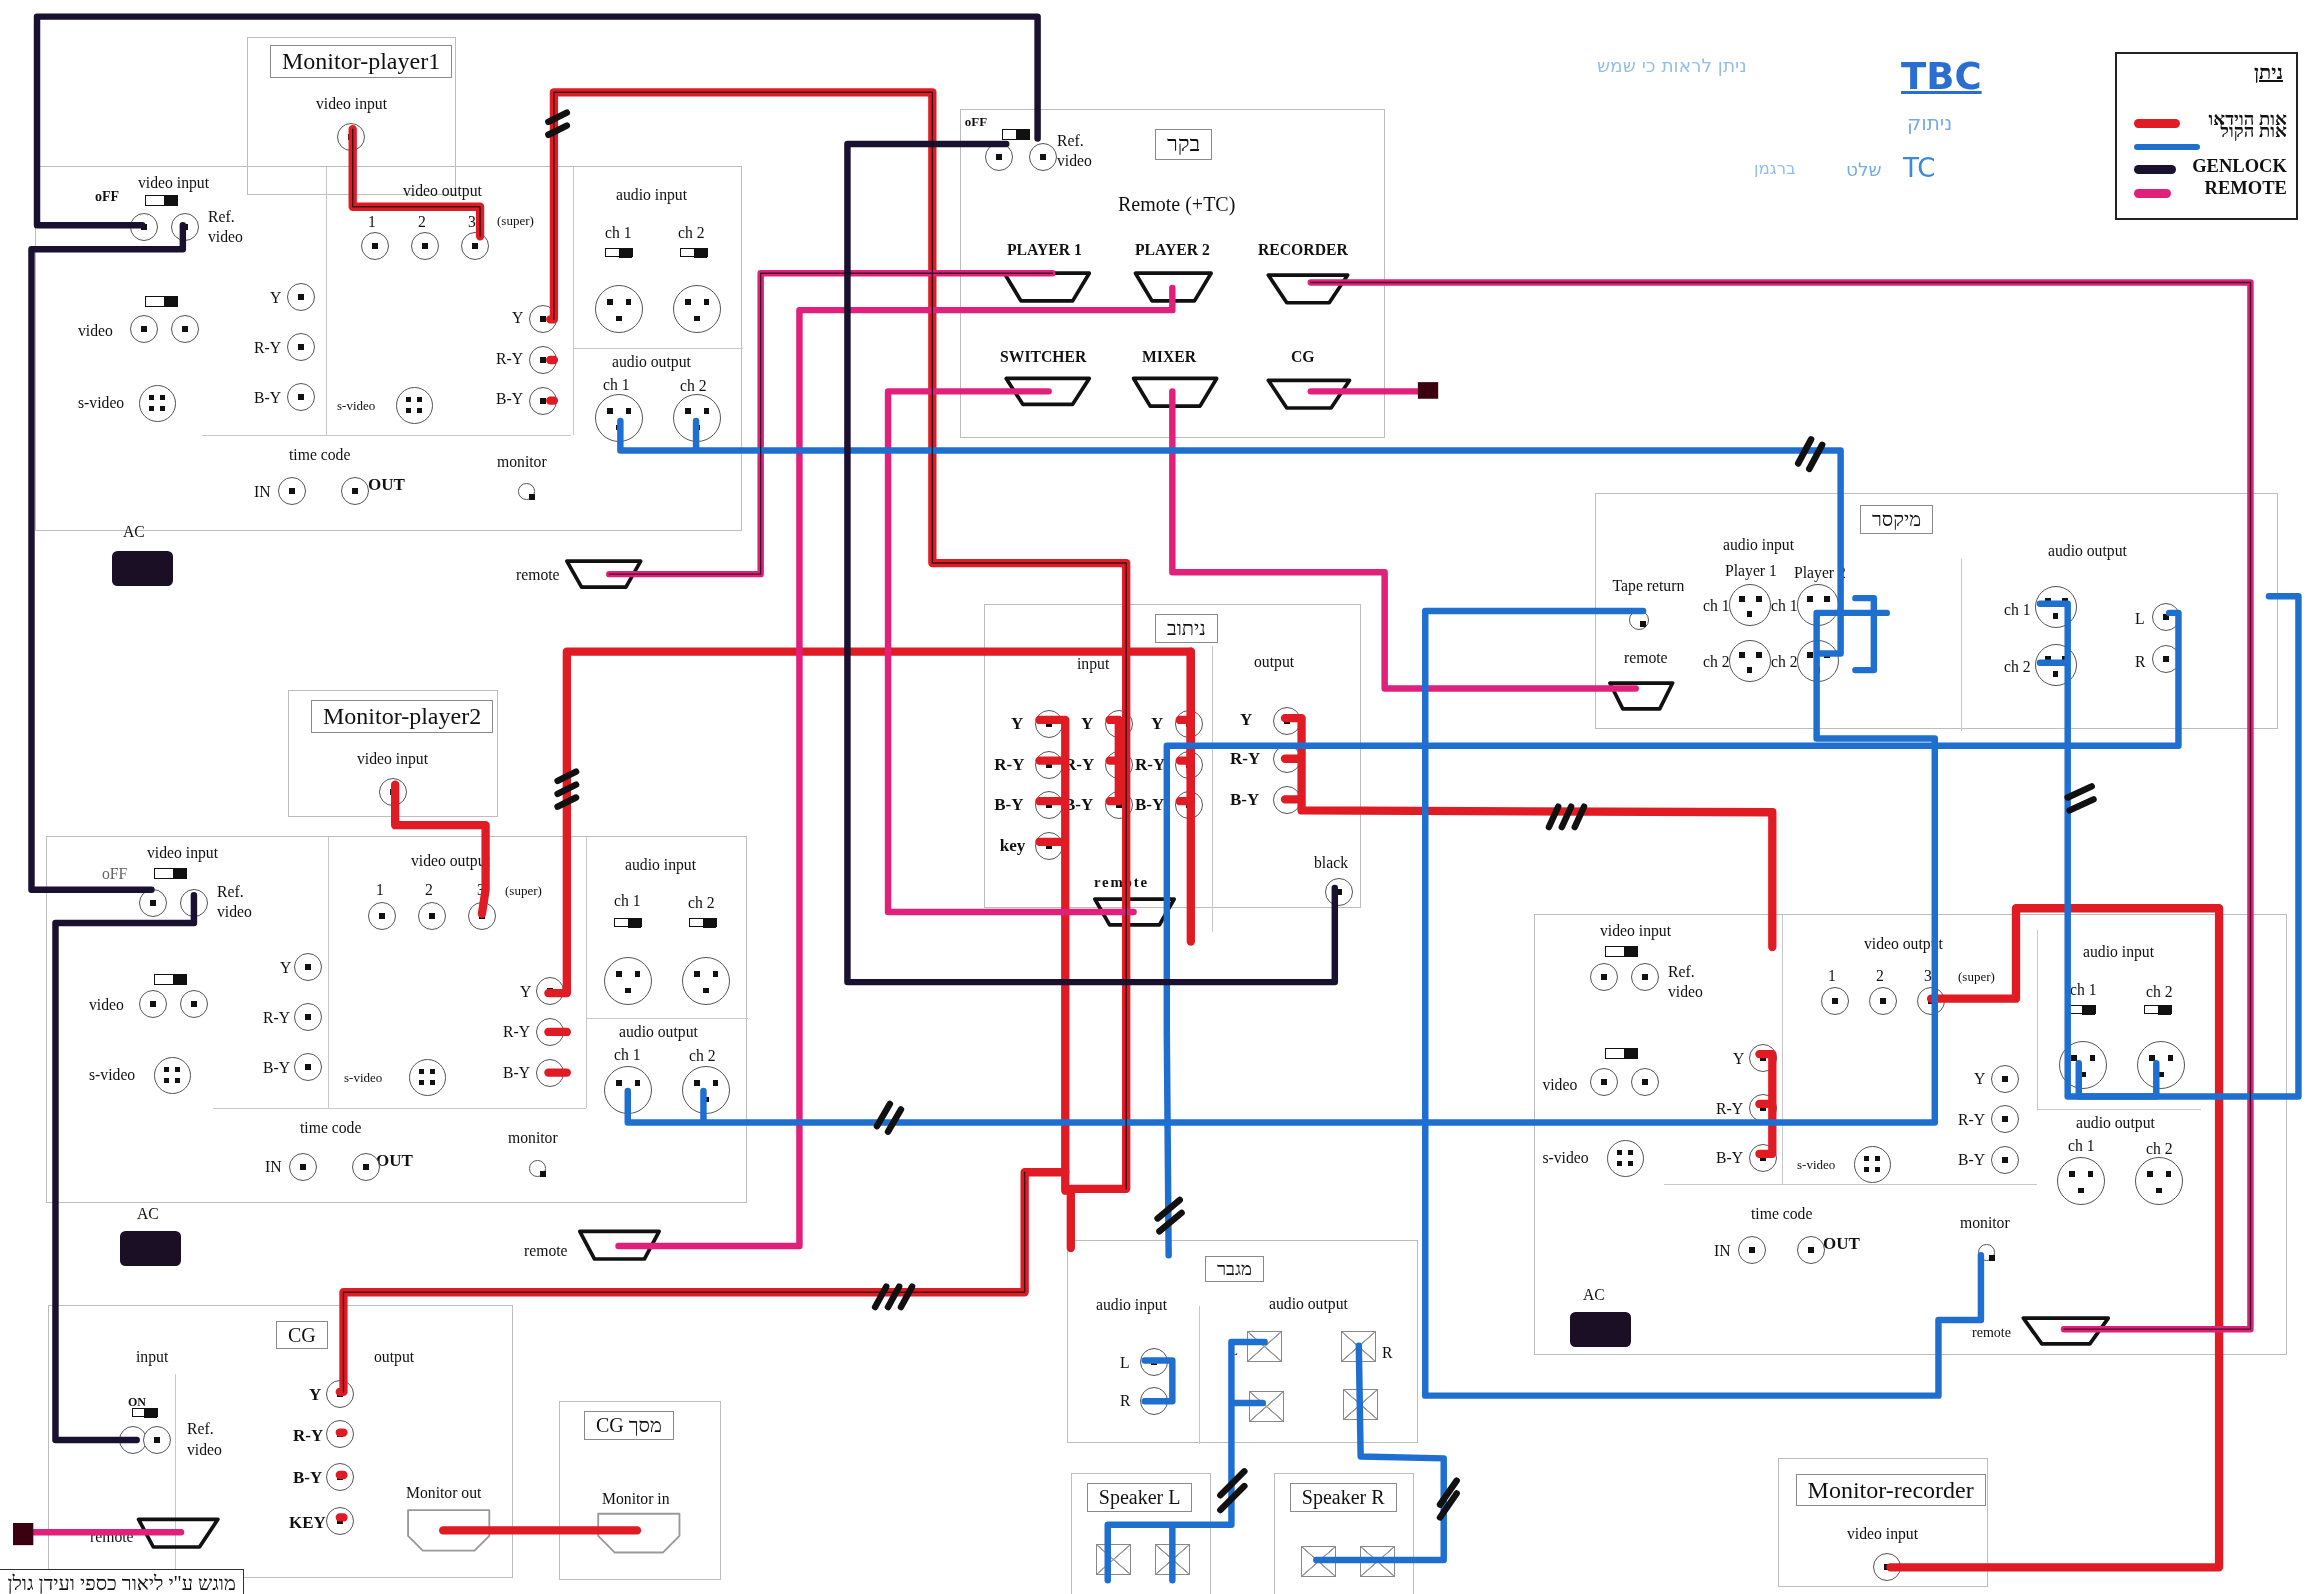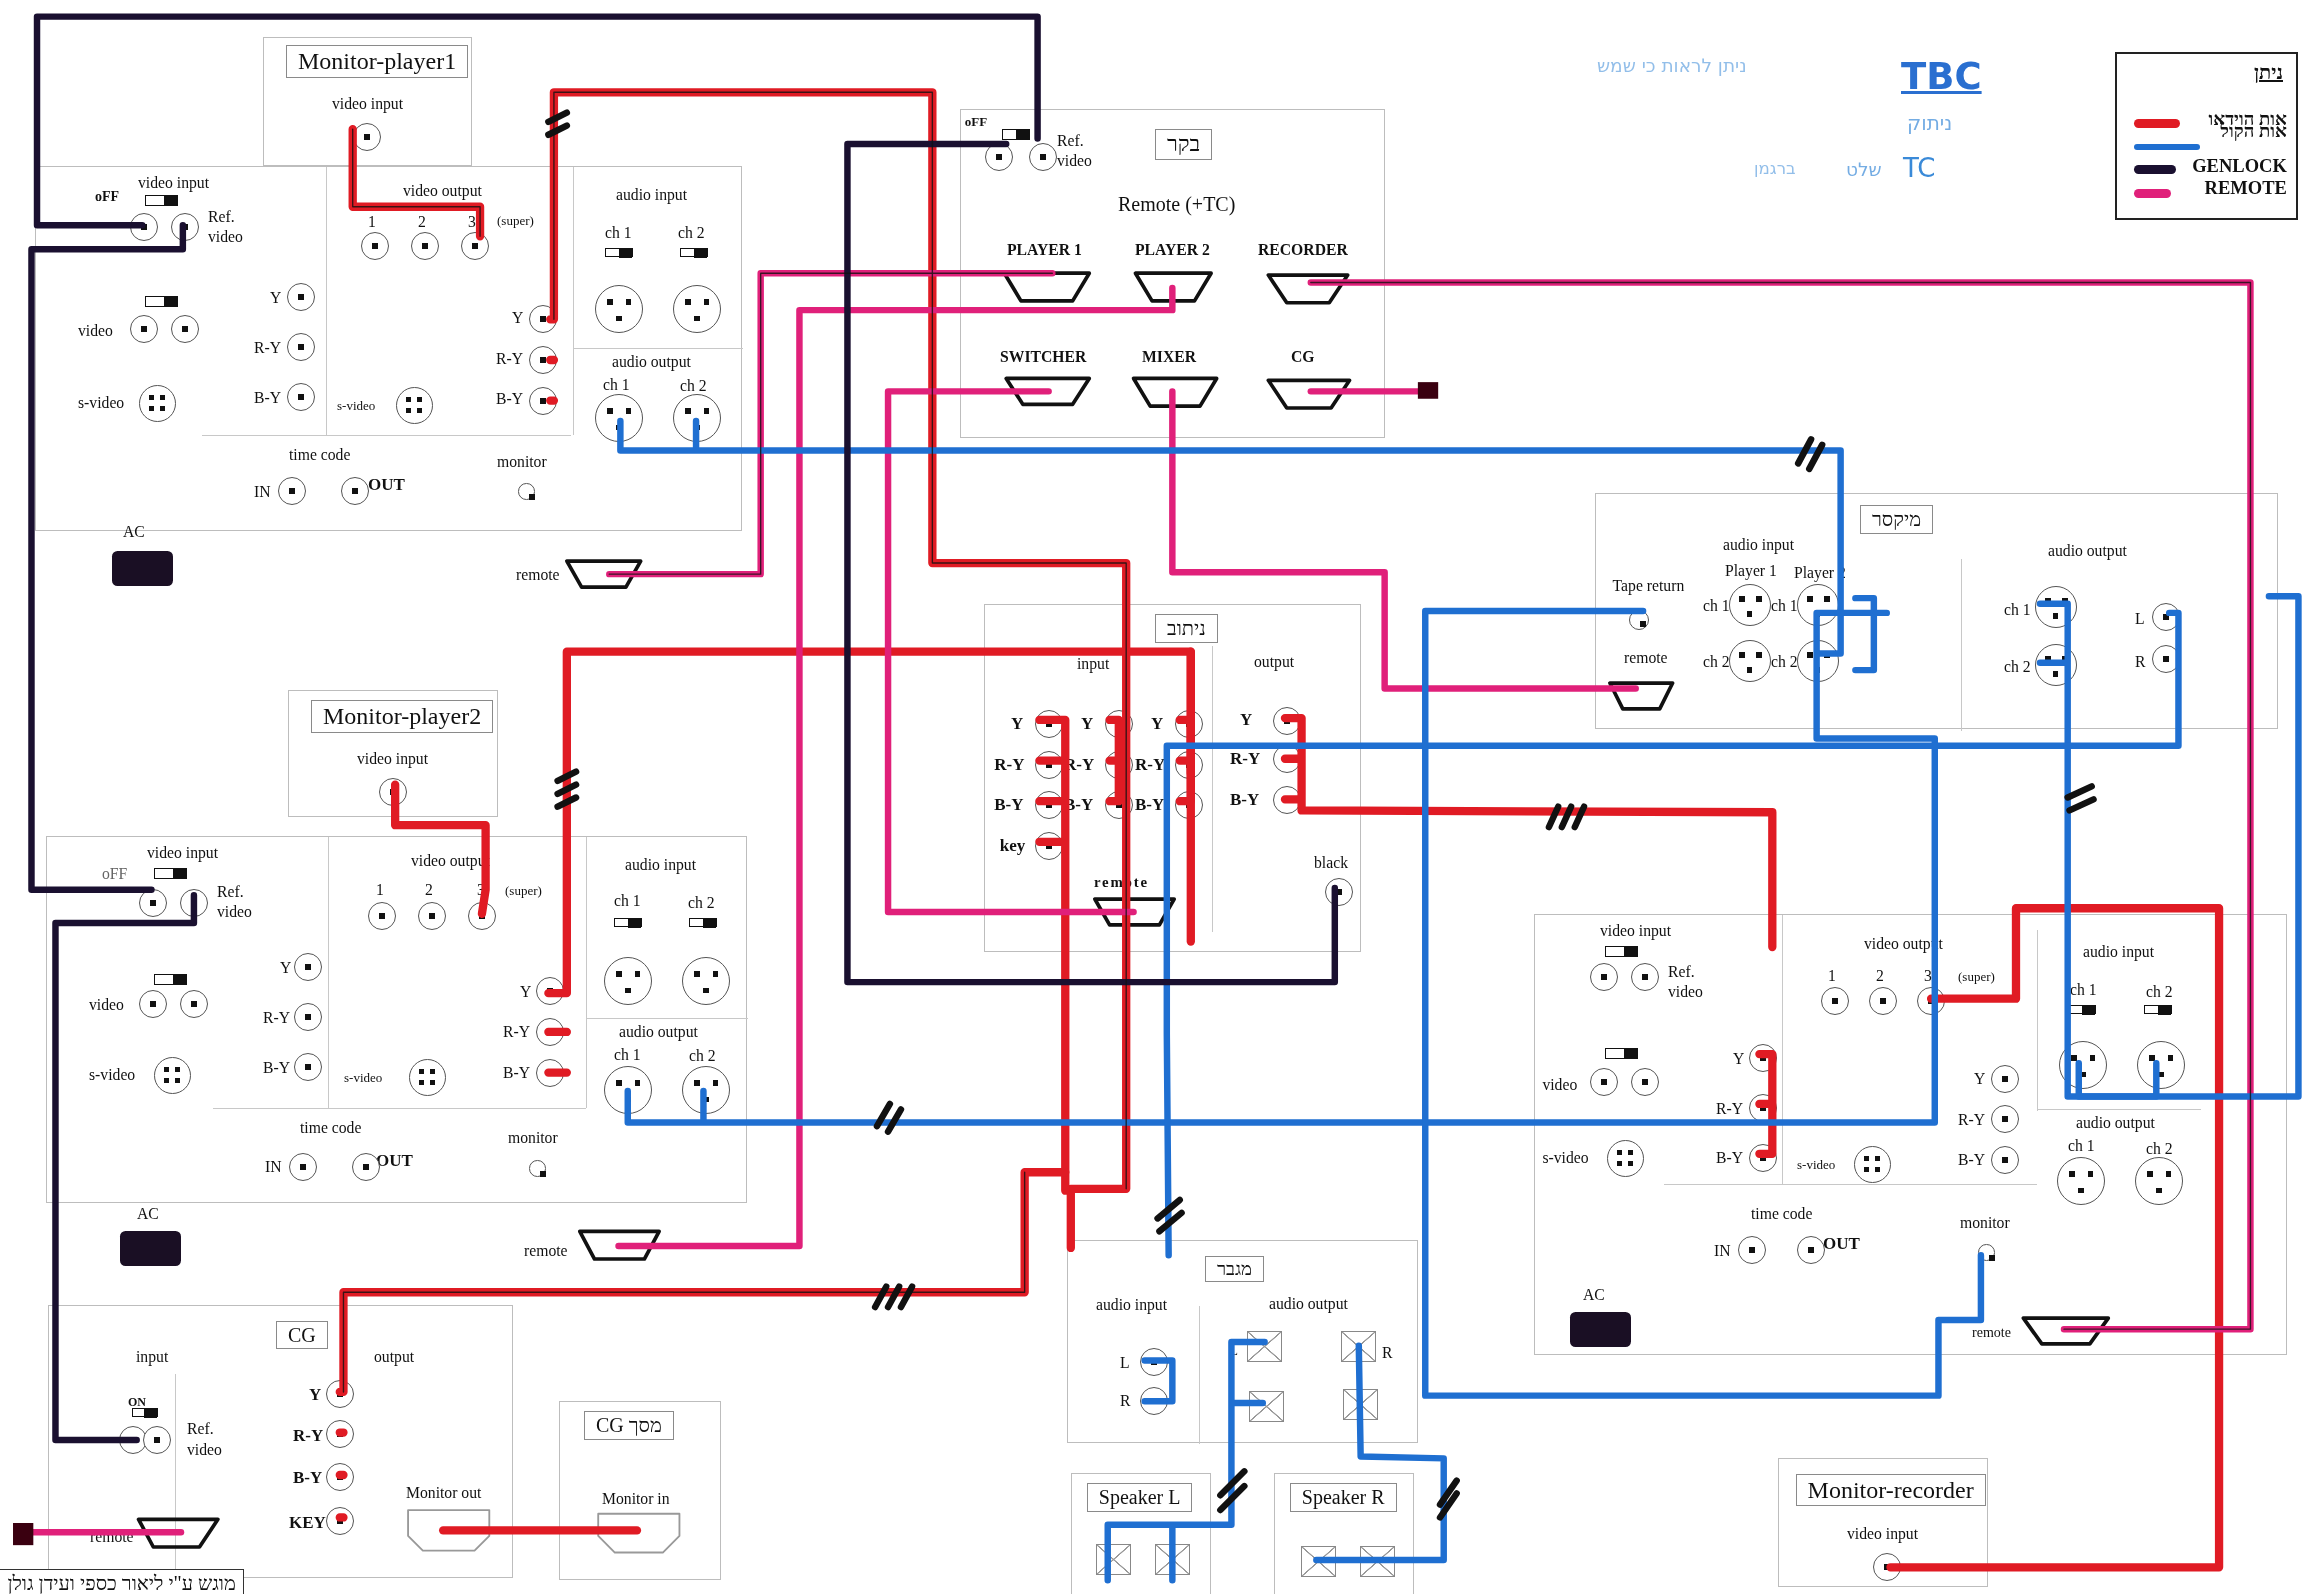--- a/index.html
+++ b/index.html
@@ -27,21 +27,21 @@
   .legend{position:absolute;left:2115px;top:52px;width:183px;height:168px;border:2.8px solid #222;box-sizing:border-box;background:#fff;}
   .legend .ttl{position:absolute;right:13px;top:7.4px;font-size:20px;font-weight:bold;text-decoration:underline;}
   .legend .row{position:absolute;right:9.2px;font-size:18.5px;font-weight:bold;white-space:nowrap;}
   .legend .sw{position:absolute;left:16.6px;height:9.2px;border-radius:4.6px;}
   .hand{position:absolute;color:#3a8ad8;font-family:"DejaVu Sans",sans-serif;white-space:nowrap;}
   .footer{position:absolute;left:0;top:1569px;border:1.8px solid #333;border-left:none;padding:1.8px 7.4px;font-size:20px;background:#fff;direction:rtl;}
 </style>
 </head>
 <body>
 
-<div class="panel" style="left:263px;top:37px;width:209px;height:129px;">
+<div class="panel" style="left:247px;top:37px;width:209px;height:158px;">
   <div class="title-box" style="left:22px;top:7.4px;">Monitor-player1</div>
   <div class="lbl" style="left:68px;top:57px;">video input</div>
   <div class="jack" style="left:89px;top:85px;"></div>
 </div>
 
 <div class="panel" style="left:35px;top:166px;width:707px;height:365px;">
   <div class="lbl" style="left:102px;top:7.4px;">video input</div>
   <div class="lbl-b" style="left:59px;top:22px;font-size:14px;">oFF</div>
   <div class="toggle" style="left:109px;top:28px;width:33px;height:11px;"></div>
   <div class="jack" style="left:94px;top:46px;"></div>
@@ -140,21 +140,21 @@
   <div class="title-box" style="left:194px;top:18.5px;direction:rtl;font-size:22px;">בקר</div>
   <div class="lbl-big" style="left:157px;top:83px;">Remote (+TC)</div>
   <div class="lbl-b" style="left:46px;top:131px;font-size:15.7px;">PLAYER 1</div>
   <div class="lbl-b" style="left:174px;top:131px;font-size:15.7px;">PLAYER 2</div>
   <div class="lbl-b" style="left:297px;top:131px;font-size:15.7px;">RECORDER</div>
   <div class="lbl-b" style="left:39px;top:238px;font-size:15.7px;">SWITCHER</div>
   <div class="lbl-b" style="left:181px;top:238px;font-size:15.7px;">MIXER</div>
   <div class="lbl-b" style="left:330px;top:238px;font-size:15.7px;">CG</div>
 </div>
 
-<div class="panel" style="left:984px;top:604px;width:377px;height:348px;">
+<div class="panel" style="left:984px;top:604px;width:377px;height:304px;">
   <div class="title-box" style="left:170px;top:9.2px;direction:rtl;font-size:20px;">ניתוב</div>
   <div class="lbl" style="left:92px;top:50px;">input</div>
   <div class="lbl" style="left:269px;top:48px;">output</div>
   <div class="sub" style="left:227px;top:41px;height:286px;"></div>
 
   <div class="lbl-b" style="left:26px;top:109px;">Y</div>
   <div class="jack" style="left:50px;top:105px;"></div>
   <div class="lbl-b" style="left:9.2px;top:150px;">R-Y</div>
   <div class="jack" style="left:50px;top:146px;"></div>
   <div class="lbl-b" style="left:9.2px;top:190px;">B-Y</div>

